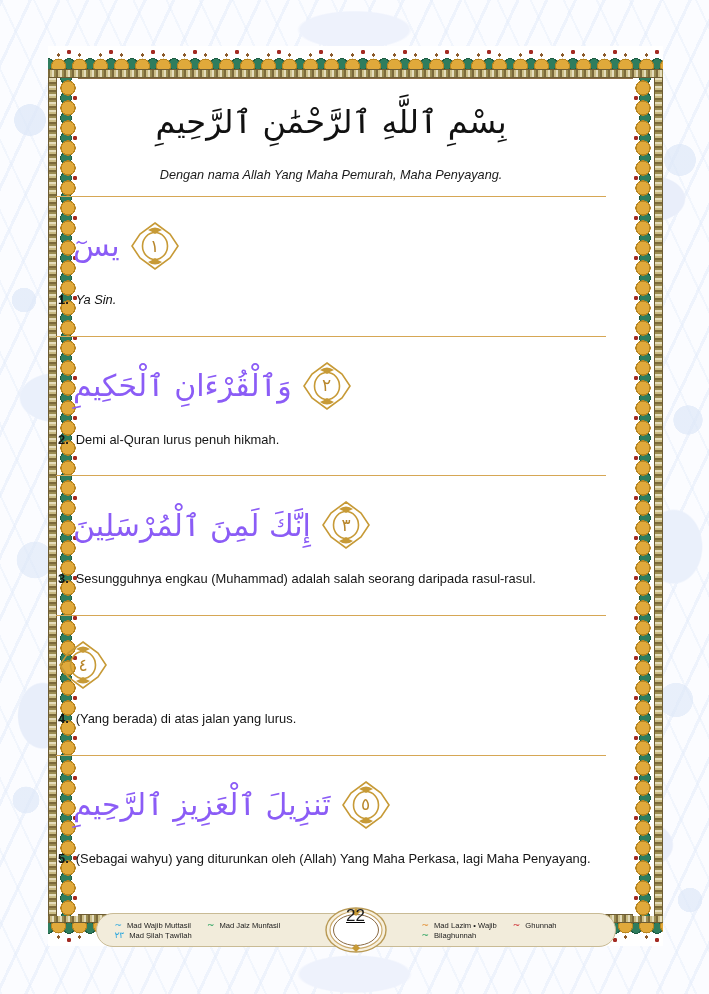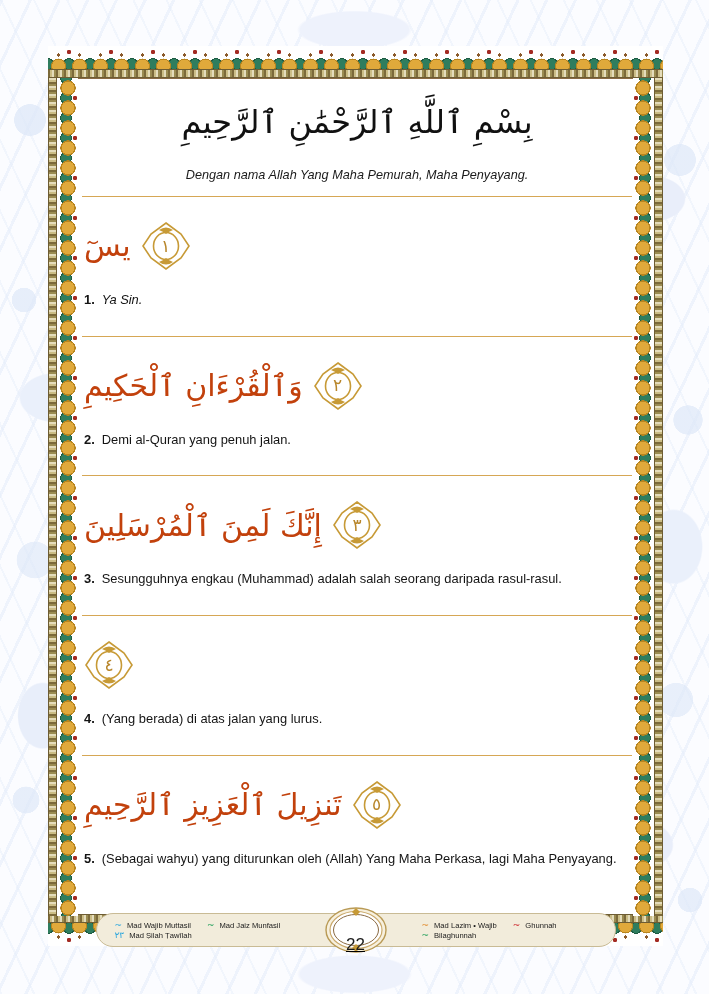--- a/index.html
+++ b/index.html
@@ -139,21 +139,21 @@
     background:
       repeating-linear-gradient(0deg,
         #7c6a3a 0 2px, #cbbd86 2px 4px, #e4dcbb 4px 6px, #9a8b51 6px 8px);
     border-left: 1px solid #6d5c33;
     border-right: 1px solid #6d5c33;
   }
 
   
   .content {
     position: absolute;
-    left: 70px;
+    left: 44px;
     top: 84px;
     width: 574px;
     height: 826px;
     box-sizing: border-box;
     padding: 0 12px;
   }
 
   
   .basmalah-block {
     text-align: center;
@@ -191,24 +191,25 @@
     justify-content: flex-end;
     direction: rtl;
     min-height: 78px;
     padding: 8px 2px 6px 2px;
     gap: 10px;
   }
   .ayah-arabic {
     font-family: "DejaVu Sans", "Liberation Sans", sans-serif;
     font-size: 30px;
     line-height: 1.45;
-    color: #c2410c;
+    color: #8b5cf6;
     direction: rtl;
     white-space: nowrap;
     letter-spacing: 0.5px;
+    margin-left: 15px;
   }
 
   
   .ayah-badge {
     position: relative;
     width: 50px;
     height: 50px;
     flex: 0 0 50px;
     display: flex;
     align-items: center;
@@ -294,21 +295,21 @@
   }
 
   .page-medallion {
     position: absolute;
     left: 50%;
     top: 50%;
     transform: translate(-50%, -50%);
     width: 62px;
     height: 46px;
     display: flex;
-    align-items: flex-end;
+    align-items: flex-start;
     justify-content: center;
     z-index: 3;
     text-decoration: underline;
   }
   .page-medallion svg { position: absolute; inset: 0; }
   .page-medallion .pnum {
     position: relative;
     z-index: 2;
     font-family: "Liberation Sans", sans-serif;
     font-size: 17px;
@@ -368,21 +369,21 @@
             <ellipse cx="25" cy="25" rx="12.5" ry="13.5" fill="none" stroke="#c79a36" stroke-width="1.6"></ellipse>
             <path d="M18 9 Q25 4 32 9 Q27 11 25 13 Q23 11 18 9 Z" fill="#c79a36"></path>
             <path d="M18 41 Q25 46 32 41 Q27 39 25 37 Q23 39 18 41 Z" fill="#c79a36"></path>
           </svg>
           <span class="num">٢</span>
         </div>
         <div class="ayah-arabic">وَٱلْقُرْءَانِ ٱلْحَكِيمِ</div>
       </div>
       <div class="translation">
         <span class="tnum">2.</span>
-        <span class="ttext">Demi al-Quran yang penuh jalan.</span>
+        <span class="ttext">Demi al-Quran lurus penuh hikmah.</span>
       </div>
     </div>
     <div class="divider"></div>
 
     <div class="verse">
       <div class="ayah-line">
         <div class="ayah-badge">
           <svg viewBox="0 0 50 50">
             <path d="M25 2 L40 13 L48 25 L40 37 L25 48 L10 37 L2 25 L10 13 Z" fill="none" stroke="#c79a36" stroke-width="1.6"></path>
             <ellipse cx="25" cy="25" rx="12.5" ry="13.5" fill="none" stroke="#c79a36" stroke-width="1.6"></ellipse>

